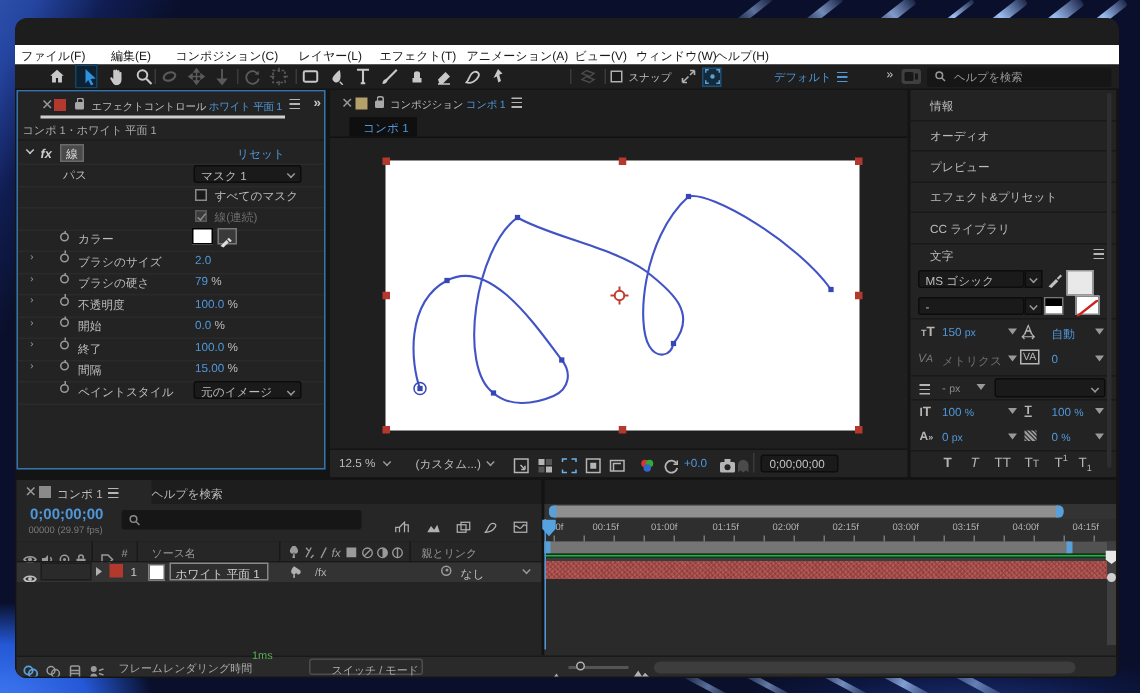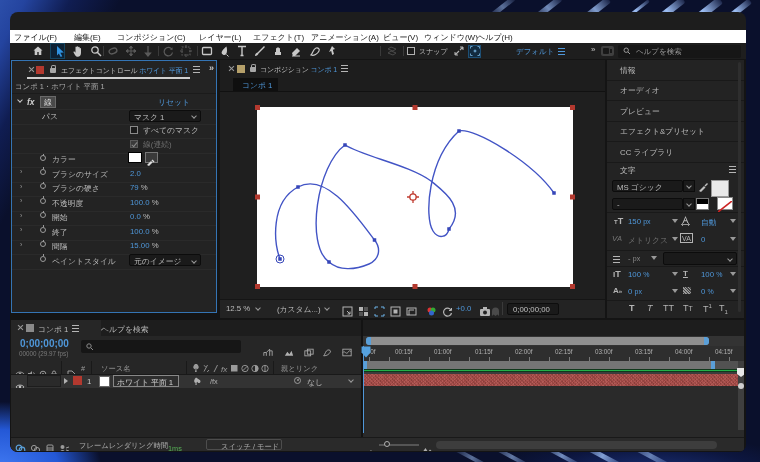--- a/index.html
+++ b/index.html
@@ -612,21 +612,21 @@
      <div class="sw" style="left:34px;top:120px;"><svg width="10" height="10" viewBox="0 0 10 10">
             <rect x="2" y="1" width="6" height="8" rx="1" fill="none" stroke="#9a9a9a"></rect>
             <path d="M2 4h6M2 6h6" stroke="#9a9a9a"></path>
           </svg></div>
      <div class="sw" style="left:48px;top:120px;"><svg width="11" height="10" viewBox="0 0 11 10">
             <circle cx="3.5" cy="3" r="2" fill="#9a9a9a"></circle>
             <path d="M1 9c0-2 1-3 2.5-3S6 7 6 9z" fill="#9a9a9a"></path>
             <path d="M7 4l3-1M7 6l3 1" stroke="#9a9a9a"></path>
           </svg></div>
      <div class="r t7" style="left:68px;top:121px;color:#adadad;">フレームレンダリング時間</div>
-     <div class="r t7" style="left:157px;top:124px;color:#55b055;">1ms</div>
+     <div class="r t7" style="left:157px;top:112px;color:#55b055;">1ms</div>
      <div class="r" style="left:195px;top:119px;width:76px;height:11px;border:1px solid #4d4d4d;border-radius:2px;">
           <span class="t7" style="position:absolute;left:14px;top:1.5px;color:#adadad;">スイッチ / モード</span>
         </div>
      <div class="sw" style="left:357px;top:121px;"><svg width="9" height="7" viewBox="0 0 9 7">
             <path d="M0 6L3 2l2.5 4z" fill="#b0b0b0"></path>
             <path d="M0 6.5h9" stroke="#b0b0b0"></path>
           </svg></div>
      <div class="r" style="left:368px;top:124px;width:40px;height:1.5px;background:#555;"></div>
      <div class="r" style="left:373px;top:121px;width:6px;height:6px;border-radius:50%;background:#2a2a2a;border:1.2px solid #b0b0b0;"></div>
      <div class="sw" style="left:411px;top:120px;"><svg width="12" height="8" viewBox="0 0 12 8">

